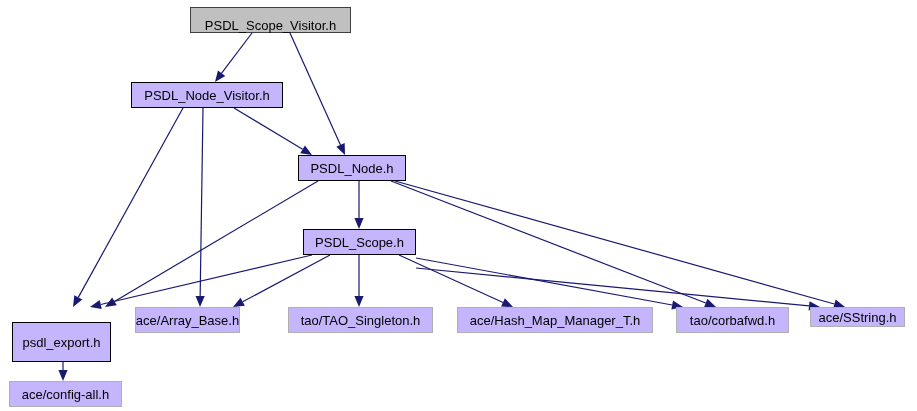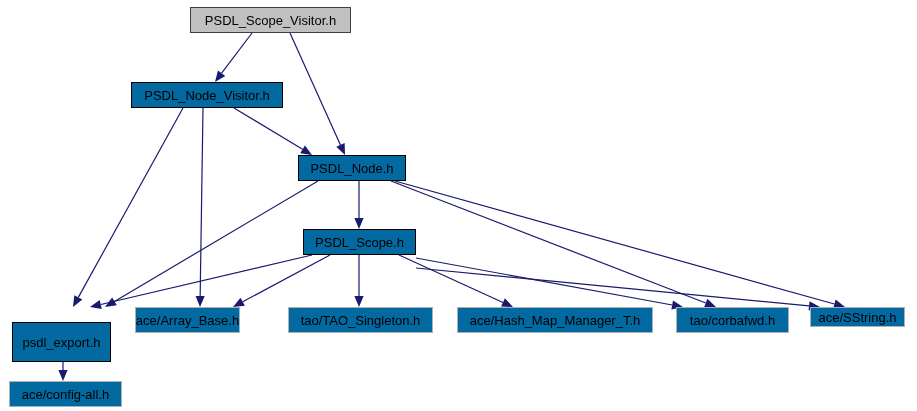--- a/index.html
+++ b/index.html
@@ -23,21 +23,21 @@
     width: 917px;
     height: 411px;
     pointer-events: none;
   }
   .node {
     position: absolute;
     box-sizing: border-box;
     display: flex;
     align-items: center;
     justify-content: center;
-    background: #0369a1;
+    background: #c4b5fd;
     border: 1px solid #b0b0b0;
     font-size: 13px;
     line-height: 1;
     color: #000000;
     white-space: nowrap;
     letter-spacing: 0px;
     cursor: pointer;
   }
   .node.dark {
     border: 1px solid #000000;
@@ -115,21 +115,21 @@
       <g>
         <line x1="416" y1="268" x2="809.0508986998182" y2="305.94303230022996" stroke="#191970" stroke-width="1.2"></line>
         <polygon points="820,307 808.6088940253688,310.5217473893969 809.4929033742675,301.364317211063" fill="#191970"></polygon>
       </g>
       <g>
         <line x1="63" y1="333" x2="63" y2="370" stroke="#191970" stroke-width="1.2"></line>
         <polygon points="63,381 58.4,370 67.6,370" fill="#191970"></polygon>
       </g>
     </svg>
   <div id="node-layer">
-      <div class="node root" style="left: 190px; top: 7px; width: 161px; height: 26px;">
+      <div class="node root" style="left: 190px; top: 7px; width: 161px; height: 26px; align-items: flex-end;">
         <span class="node-label">PSDL_Scope_Visitor.h</span>
       </div>
       <div class="node dark" style="left: 131px; top: 82px; width: 152px; height: 26px;">
         <span class="node-label">PSDL_Node_Visitor.h</span>
       </div>
       <div class="node dark" style="left: 298px; top: 155px; width: 108px; height: 26px;">
         <span class="node-label">PSDL_Node.h</span>
       </div>
       <div class="node dark" style="left: 303px; top: 229px; width: 113px; height: 26px;">
         <span class="node-label">PSDL_Scope.h</span>

